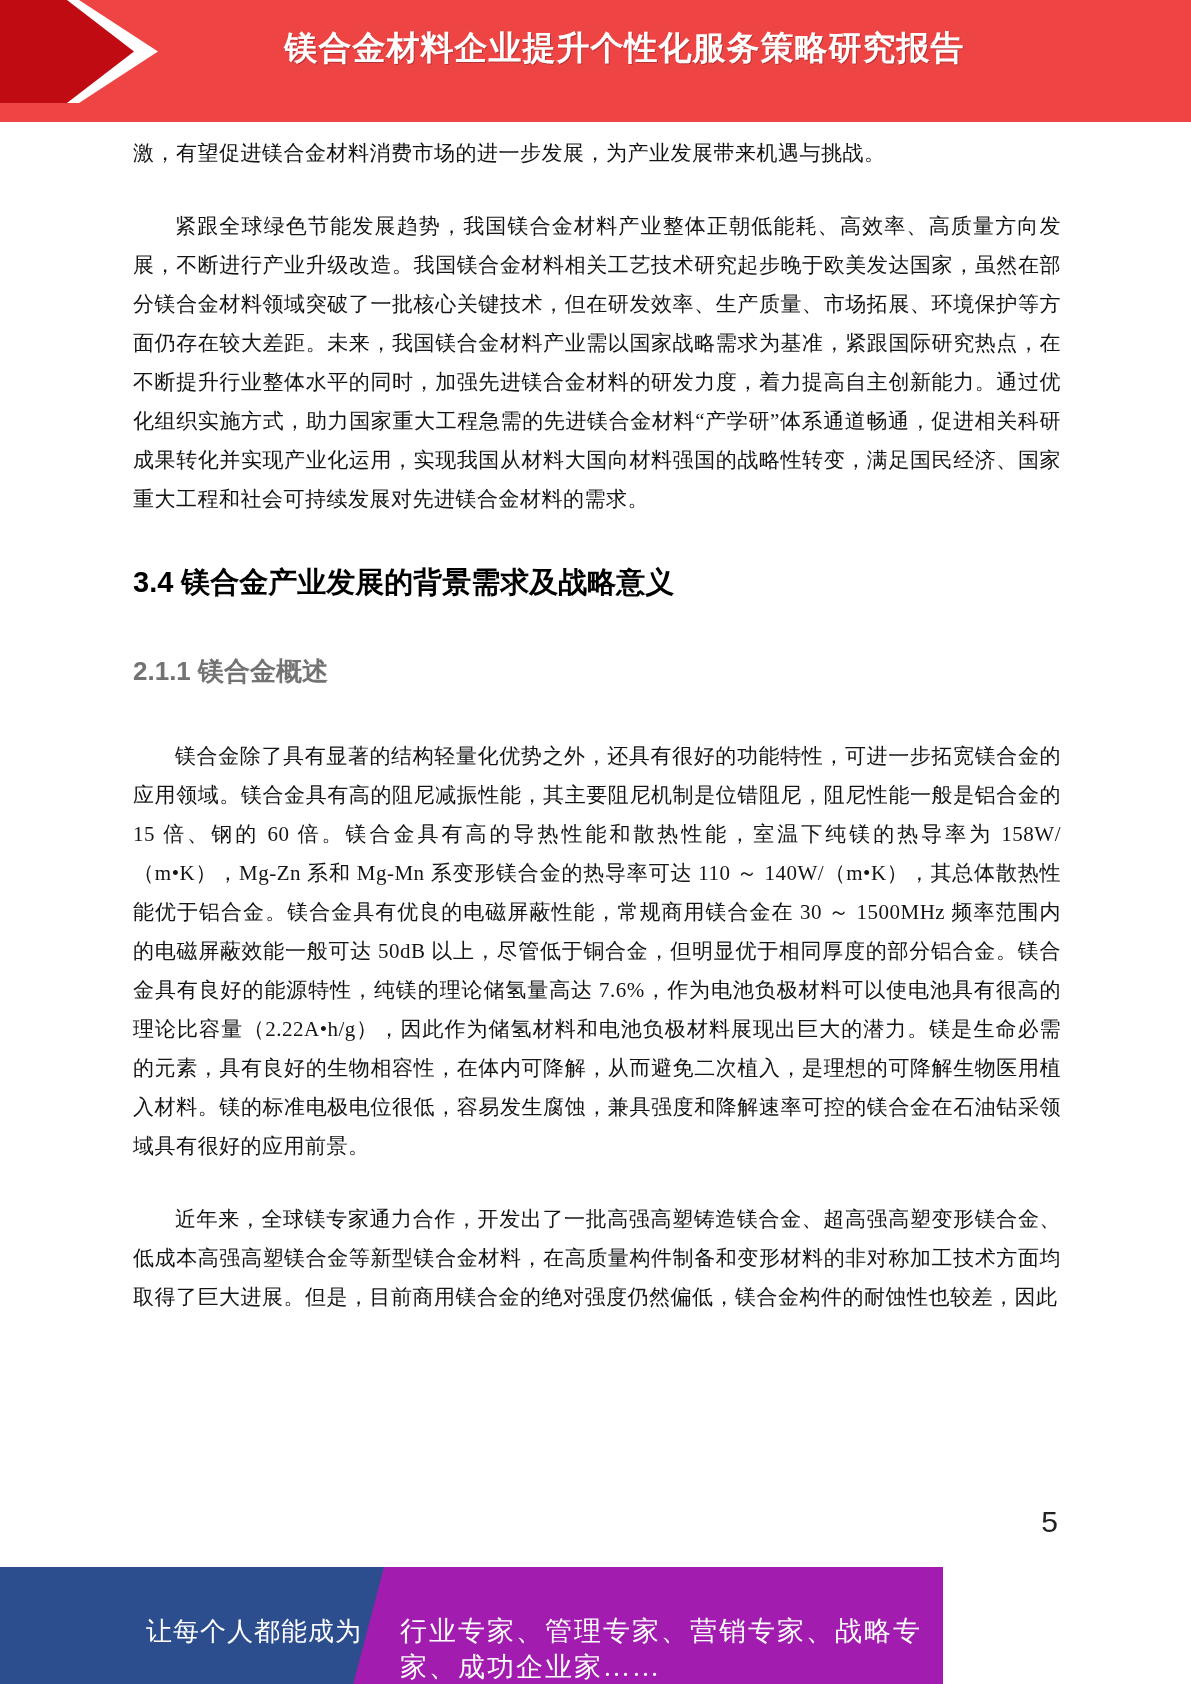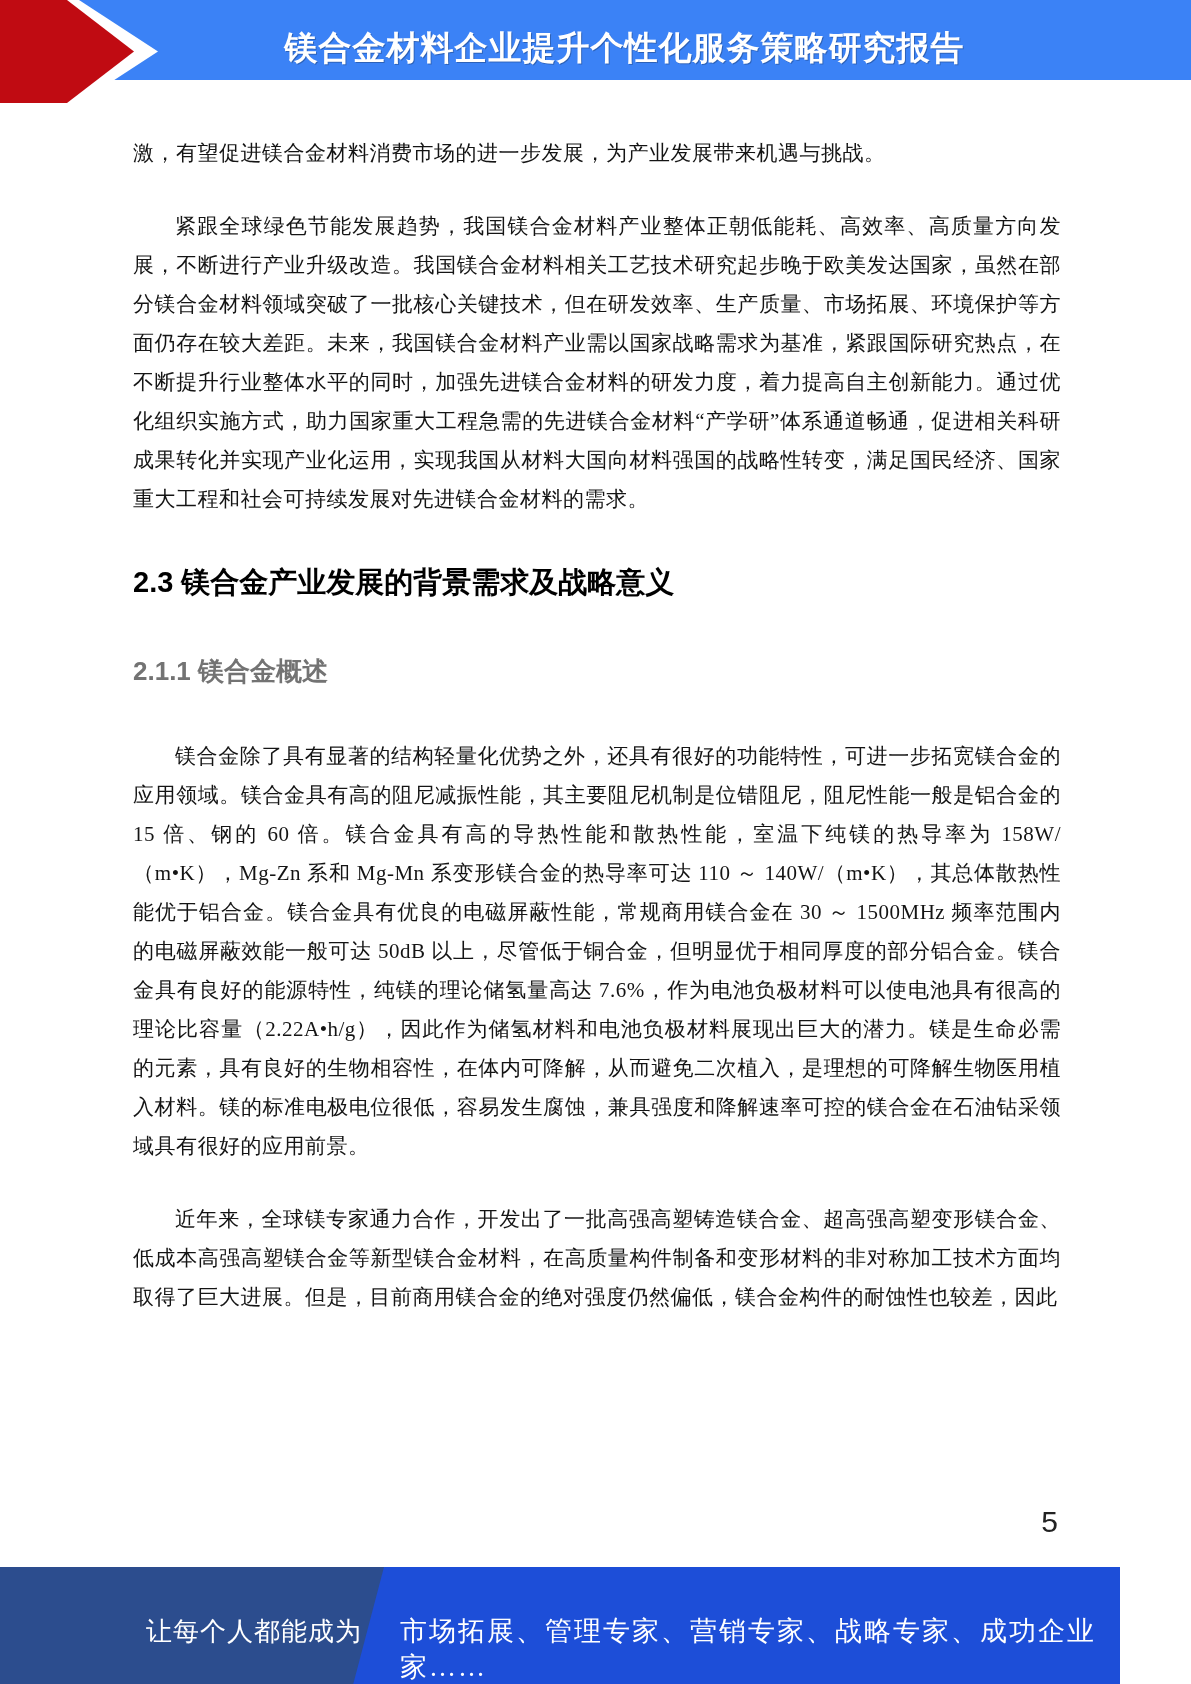--- a/index.html
+++ b/index.html
@@ -5,22 +5,22 @@
   * { box-sizing: border-box; }
   html,body { margin:0; padding:0; }
   body {
     width:1191px; height:1684px; position:relative; overflow:hidden;
     background:#ffffff; color:#141414;
     font-family:"Liberation Serif","DejaVu Serif",serif;
   }
 
   
   .banner {
-    position:absolute; top:0; left:0; width:1191px; height:80px;
-    background:#3b82f6;
+    position:absolute; top:0; left:0; width:1191px; height:122px;
+    background:#ef4444;
   }
   .chev-white {
     position:absolute; top:0; left:0; width:158px; height:103px;
     background:#ffffff;
     clip-path:polygon(0 0, 50% 0, 100% 50%, 50% 100%, 0 100%);
   }
   .chev-red {
     position:absolute; top:0; left:0; width:134px; height:103px;
     background:#c00b12;
     clip-path:polygon(0 0, 50% 0, 100% 50%, 50% 100%, 0 100%);
@@ -56,22 +56,22 @@
 
   
   .page-number {
     position:absolute; top:1505px; right:133px;
     font-family:"Liberation Sans","DejaVu Sans",sans-serif;
     font-size:30px; color:#222;
   }
 
   
   .footer {
-    position:absolute; left:0; bottom:0; width:1120px; height:117px;
-    background:#1d4ed8;
+    position:absolute; left:0; bottom:0; width:943px; height:117px;
+    background:#a21caf;
   }
   .footer-blue {
     position:absolute; top:0; left:0; width:384px; height:117px;
     background:#2c4d8e;
     clip-path:polygon(0 0, 100% 0, 92% 100%, 0 100%);
   }
   .footer-left-text {
     position:absolute; left:146px; top:47px;
     color:#ffffff; font-size:26px; letter-spacing:1px;
   }
@@ -85,25 +85,25 @@
 
 <header class="banner">
   <div class="chev-white"></div>
   <div class="chev-red"></div>
   <div class="banner-title">镁合金材料企业提升个性化服务策略研究报告</div>
 </header>
 
 <main class="content">
     <p>激，有望促进镁合金材料消费市场的进一步发展，为产业发展带来机遇与挑战。</p>
     <p class="indent">紧跟全球绿色节能发展趋势，我国镁合金材料产业整体正朝低能耗、高效率、高质量方向发展，不断进行产业升级改造。我国镁合金材料相关工艺技术研究起步晚于欧美发达国家，虽然在部分镁合金材料领域突破了一批核心关键技术，但在研发效率、生产质量、市场拓展、环境保护等方面仍存在较大差距。未来，我国镁合金材料产业需以国家战略需求为基准，紧跟国际研究热点，在不断提升行业整体水平的同时，加强先进镁合金材料的研发力度，着力提高自主创新能力。通过优化组织实施方式，助力国家重大工程急需的先进镁合金材料“产学研”体系通道畅通，促进相关科研成果转化并实现产业化运用，实现我国从材料大国向材料强国的战略性转变，满足国民经济、国家重大工程和社会可持续发展对先进镁合金材料的需求。</p>
-    <h2>2.3 镁合金产业发展的背景需求及战略意义</h2>
+    <h2>3.4 镁合金产业发展的背景需求及战略意义</h2>
     <h3>2.1.1 镁合金概述</h3>
     <p class="indent">镁合金除了具有显著的结构轻量化优势之外，还具有很好的功能特性，可进一步拓宽镁合金的应用领域。镁合金具有高的阻尼减振性能，其主要阻尼机制是位错阻尼，阻尼性能一般是铝合金的 15 倍、钢的 60 倍。镁合金具有高的导热性能和散热性能，室温下纯镁的热导率为 158W/（m•K），Mg-Zn 系和 Mg-Mn 系变形镁合金的热导率可达 110 ～ 140W/（m•K），其总体散热性能优于铝合金。镁合金具有优良的电磁屏蔽性能，常规商用镁合金在 30 ～ 1500MHz 频率范围内的电磁屏蔽效能一般可达 50dB 以上，尽管低于铜合金，但明显优于相同厚度的部分铝合金。镁合金具有良好的能源特性，纯镁的理论储氢量高达 7.6%，作为电池负极材料可以使电池具有很高的理论比容量（2.22A•h/g），因此作为储氢材料和电池负极材料展现出巨大的潜力。镁是生命必需的元素，具有良好的生物相容性，在体内可降解，从而避免二次植入，是理想的可降解生物医用植入材料。镁的标准电极电位很低，容易发生腐蚀，兼具强度和降解速率可控的镁合金在石油钻采领域具有很好的应用前景。</p>
     <p class="indent">近年来，全球镁专家通力合作，开发出了一批高强高塑铸造镁合金、超高强高塑变形镁合金、低成本高强高塑镁合金等新型镁合金材料，在高质量构件制备和变形材料的非对称加工技术方面均取得了巨大进展。但是，目前商用镁合金的绝对强度仍然偏低，镁合金构件的耐蚀性也较差，因此</p>
   </main>
 
 <div class="page-number">5</div>
 
 <footer class="footer">
   <div class="footer-blue"></div>
   <span class="footer-left-text">让每个人都能成为</span>
-  <span class="footer-right-text">市场拓展、管理专家、营销专家、战略专家、成功企业家……</span>
+  <span class="footer-right-text">行业专家、管理专家、营销专家、战略专家、成功企业家……</span>
 </footer>
 
 </body></html>

